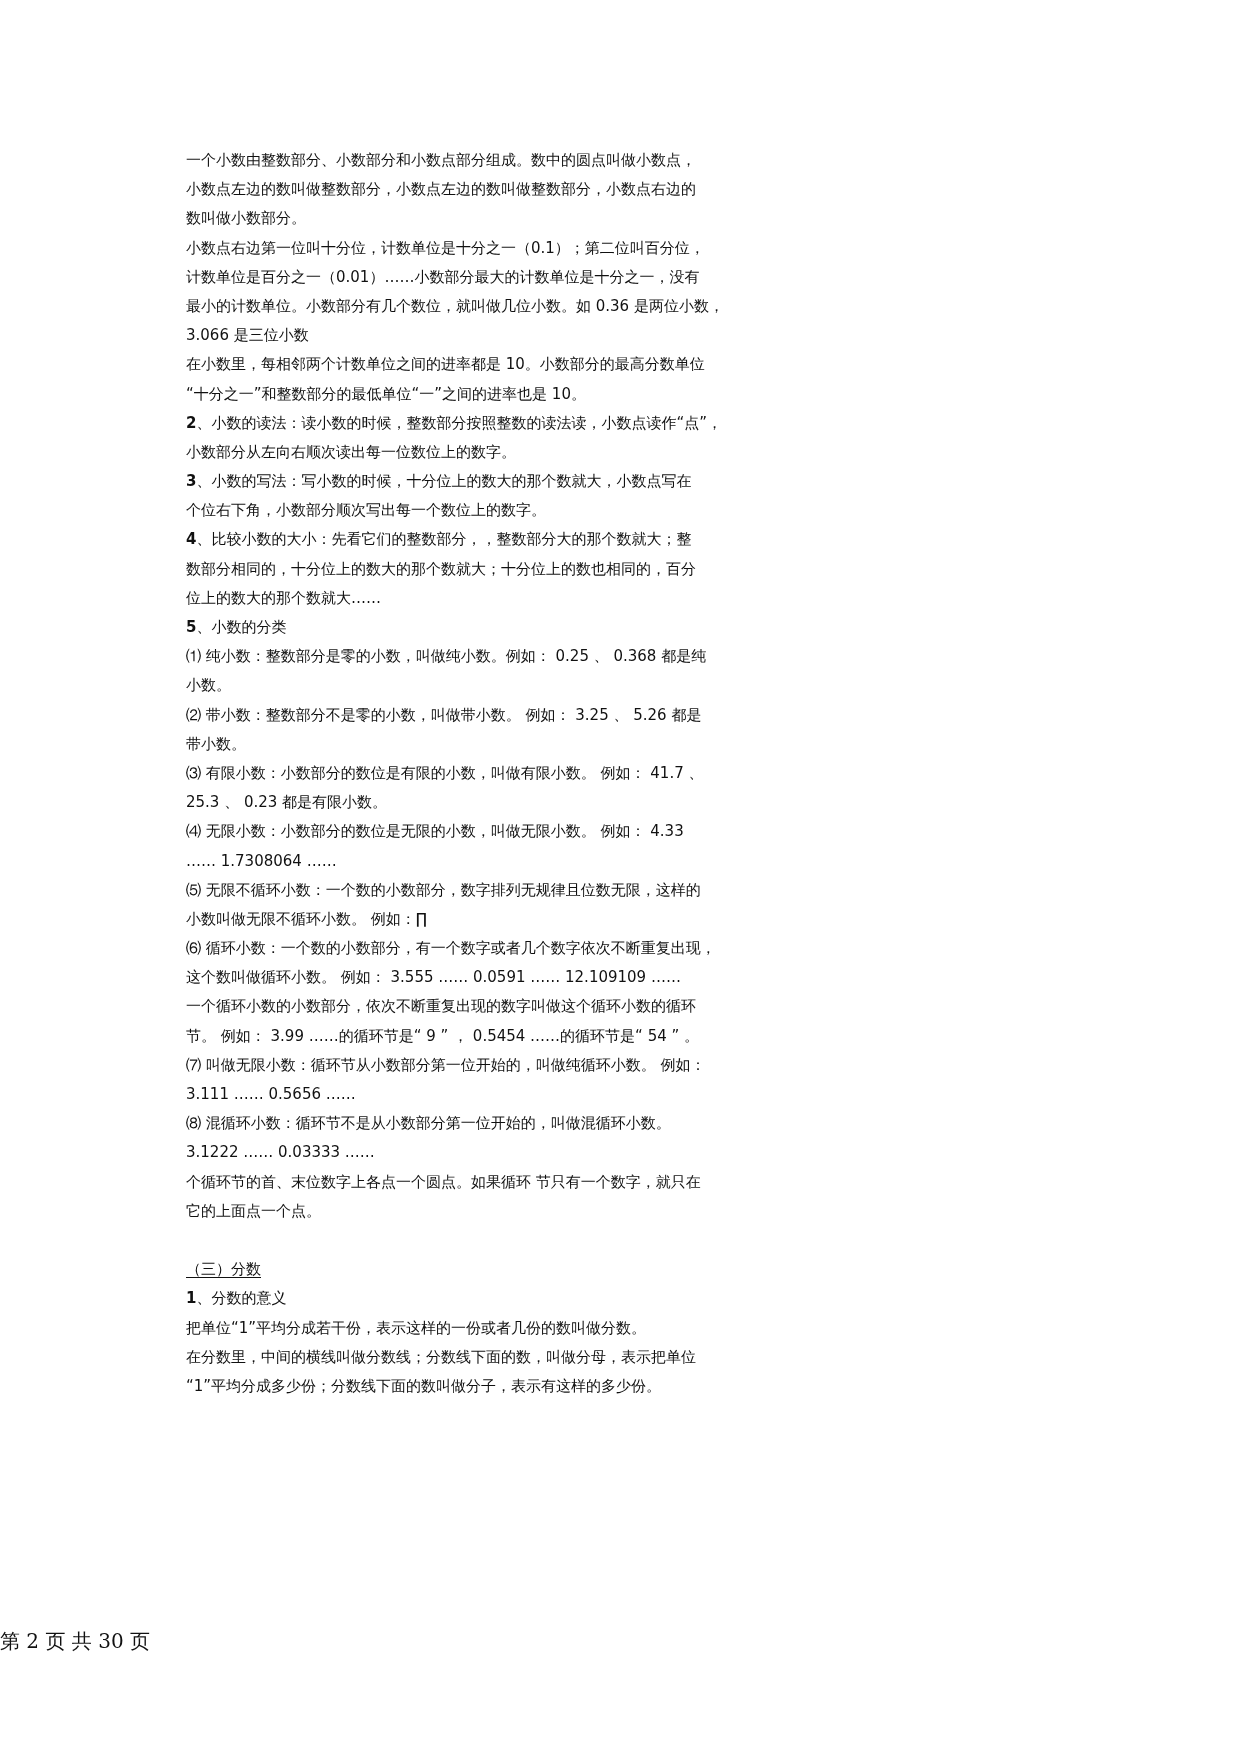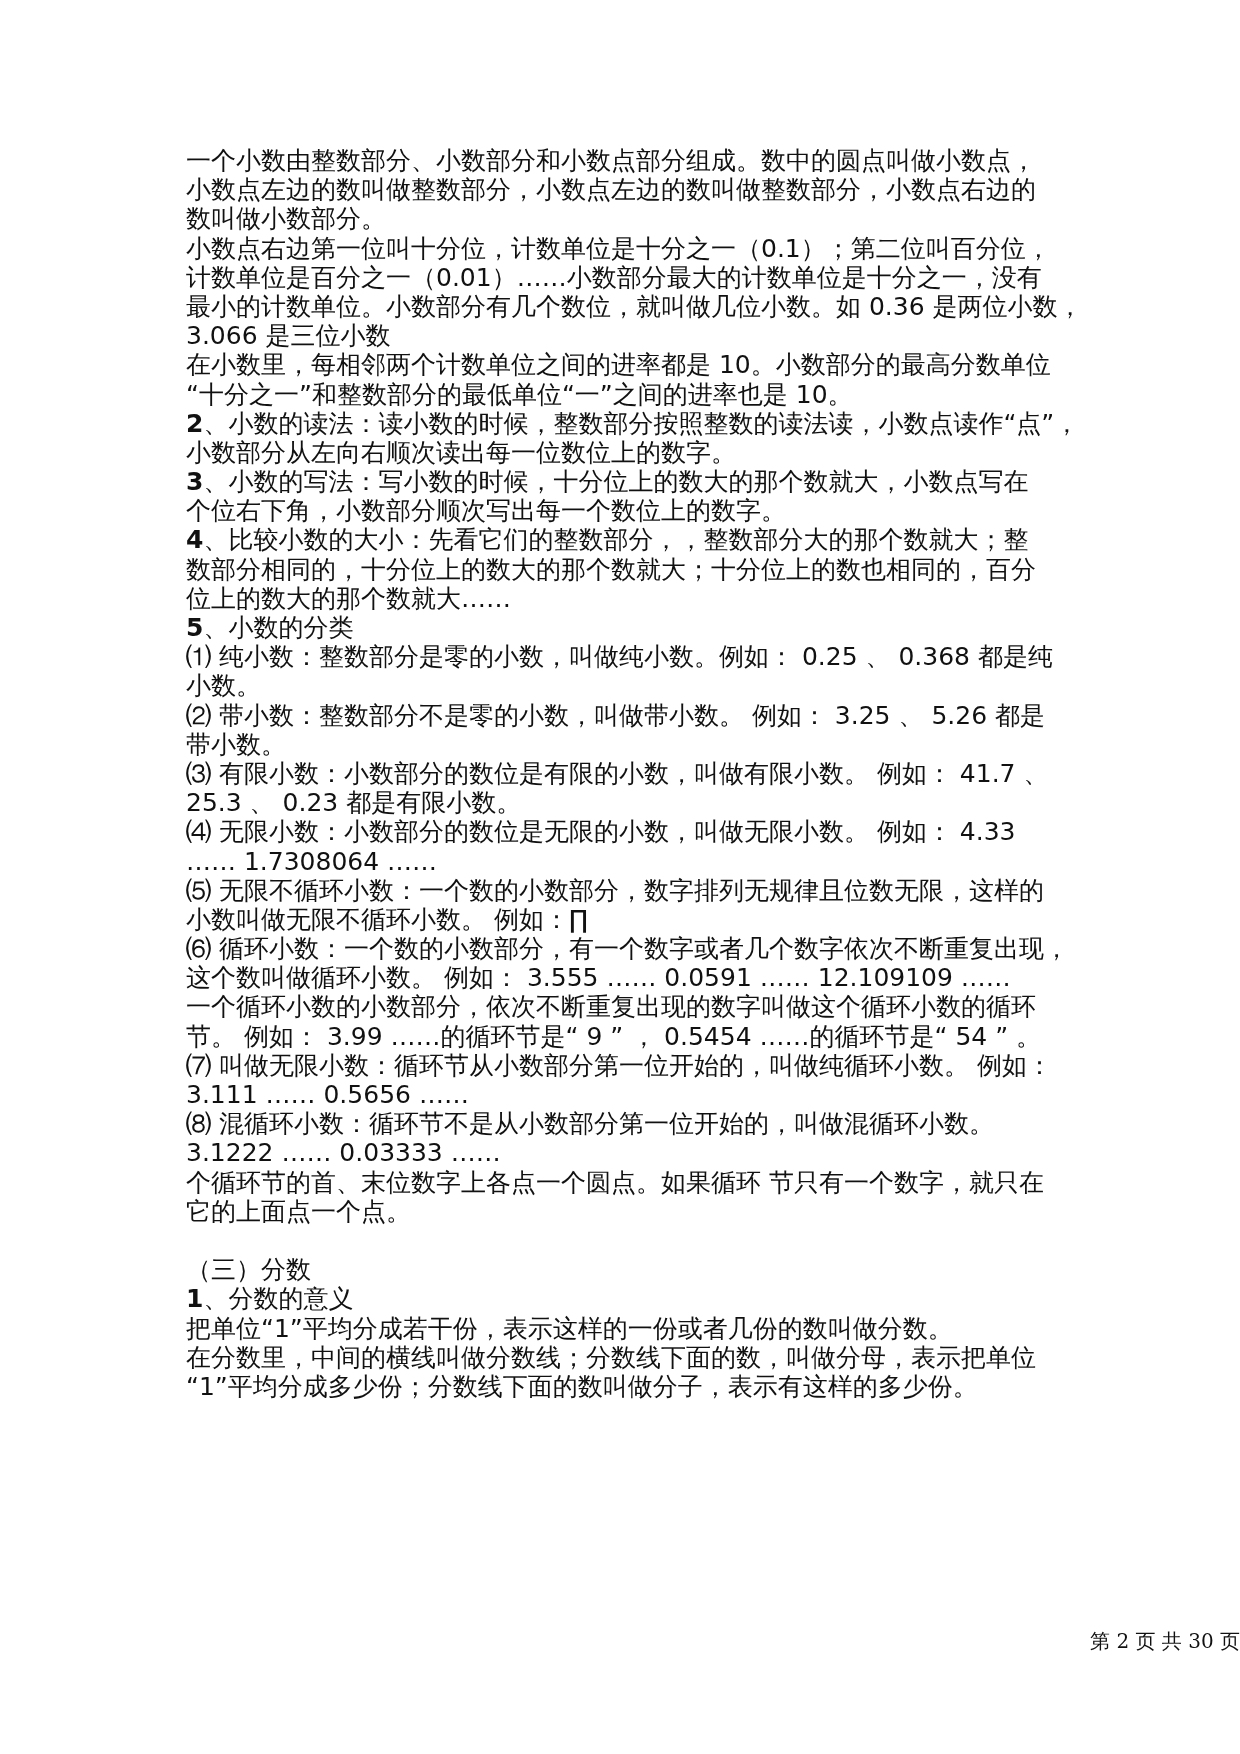--- a/index.html
+++ b/index.html
@@ -1,25 +1,25 @@
 <!DOCTYPE html>
 <html><head>
 <meta charset="utf-8">
 <style>
   html, body { margin: 0; padding: 0; background: #ffffff; }
   body { width: 1240px; height: 1754px; position: relative; overflow: hidden;
          font-family: "DejaVu Sans", sans-serif; color: #111; }
   .page { position: absolute; left: 0; top: 0; width: 1240px; height: 1754px; background: #fff; }
   .content { position: absolute; left: 186px; top: 146px; width: 890px;
-             font-size: 25px; line-height: 29.2px; letter-spacing: 0px; }
+             font-size: 15px; line-height: 29.2px; letter-spacing: 0px; }
   .line { white-space: nowrap; height: 29.2px; }
   .blank { height: 29.2px; }
   .num { font-weight: bold; }
-  .heading-u { text-underline-offset: 3px; margin-top: 17px; }
-  .footer { position: absolute; top: 1628px; left: 0; width: 1240px; text-align: right;
+  .heading-u { text-decoration: underline; text-underline-offset: 3px; margin-top: 17px; }
+  .footer { position: absolute; top: 1628px; left: 0; width: 1240px; text-align: left;
             font-family: "DejaVu Serif", serif; font-size: 20px; color: #111; }
 </style>
 </head>
 <body>
 
 <div class="page">
   <div class="content">
     <div class="line">一个小数由整数部分、小数部分和小数点部分组成。数中的圆点叫做小数点，</div>
     <div class="line">小数点左边的数叫做整数部分，小数点左边的数叫做整数部分，小数点右边的</div>
     <div class="line">数叫做小数部分。</div>

